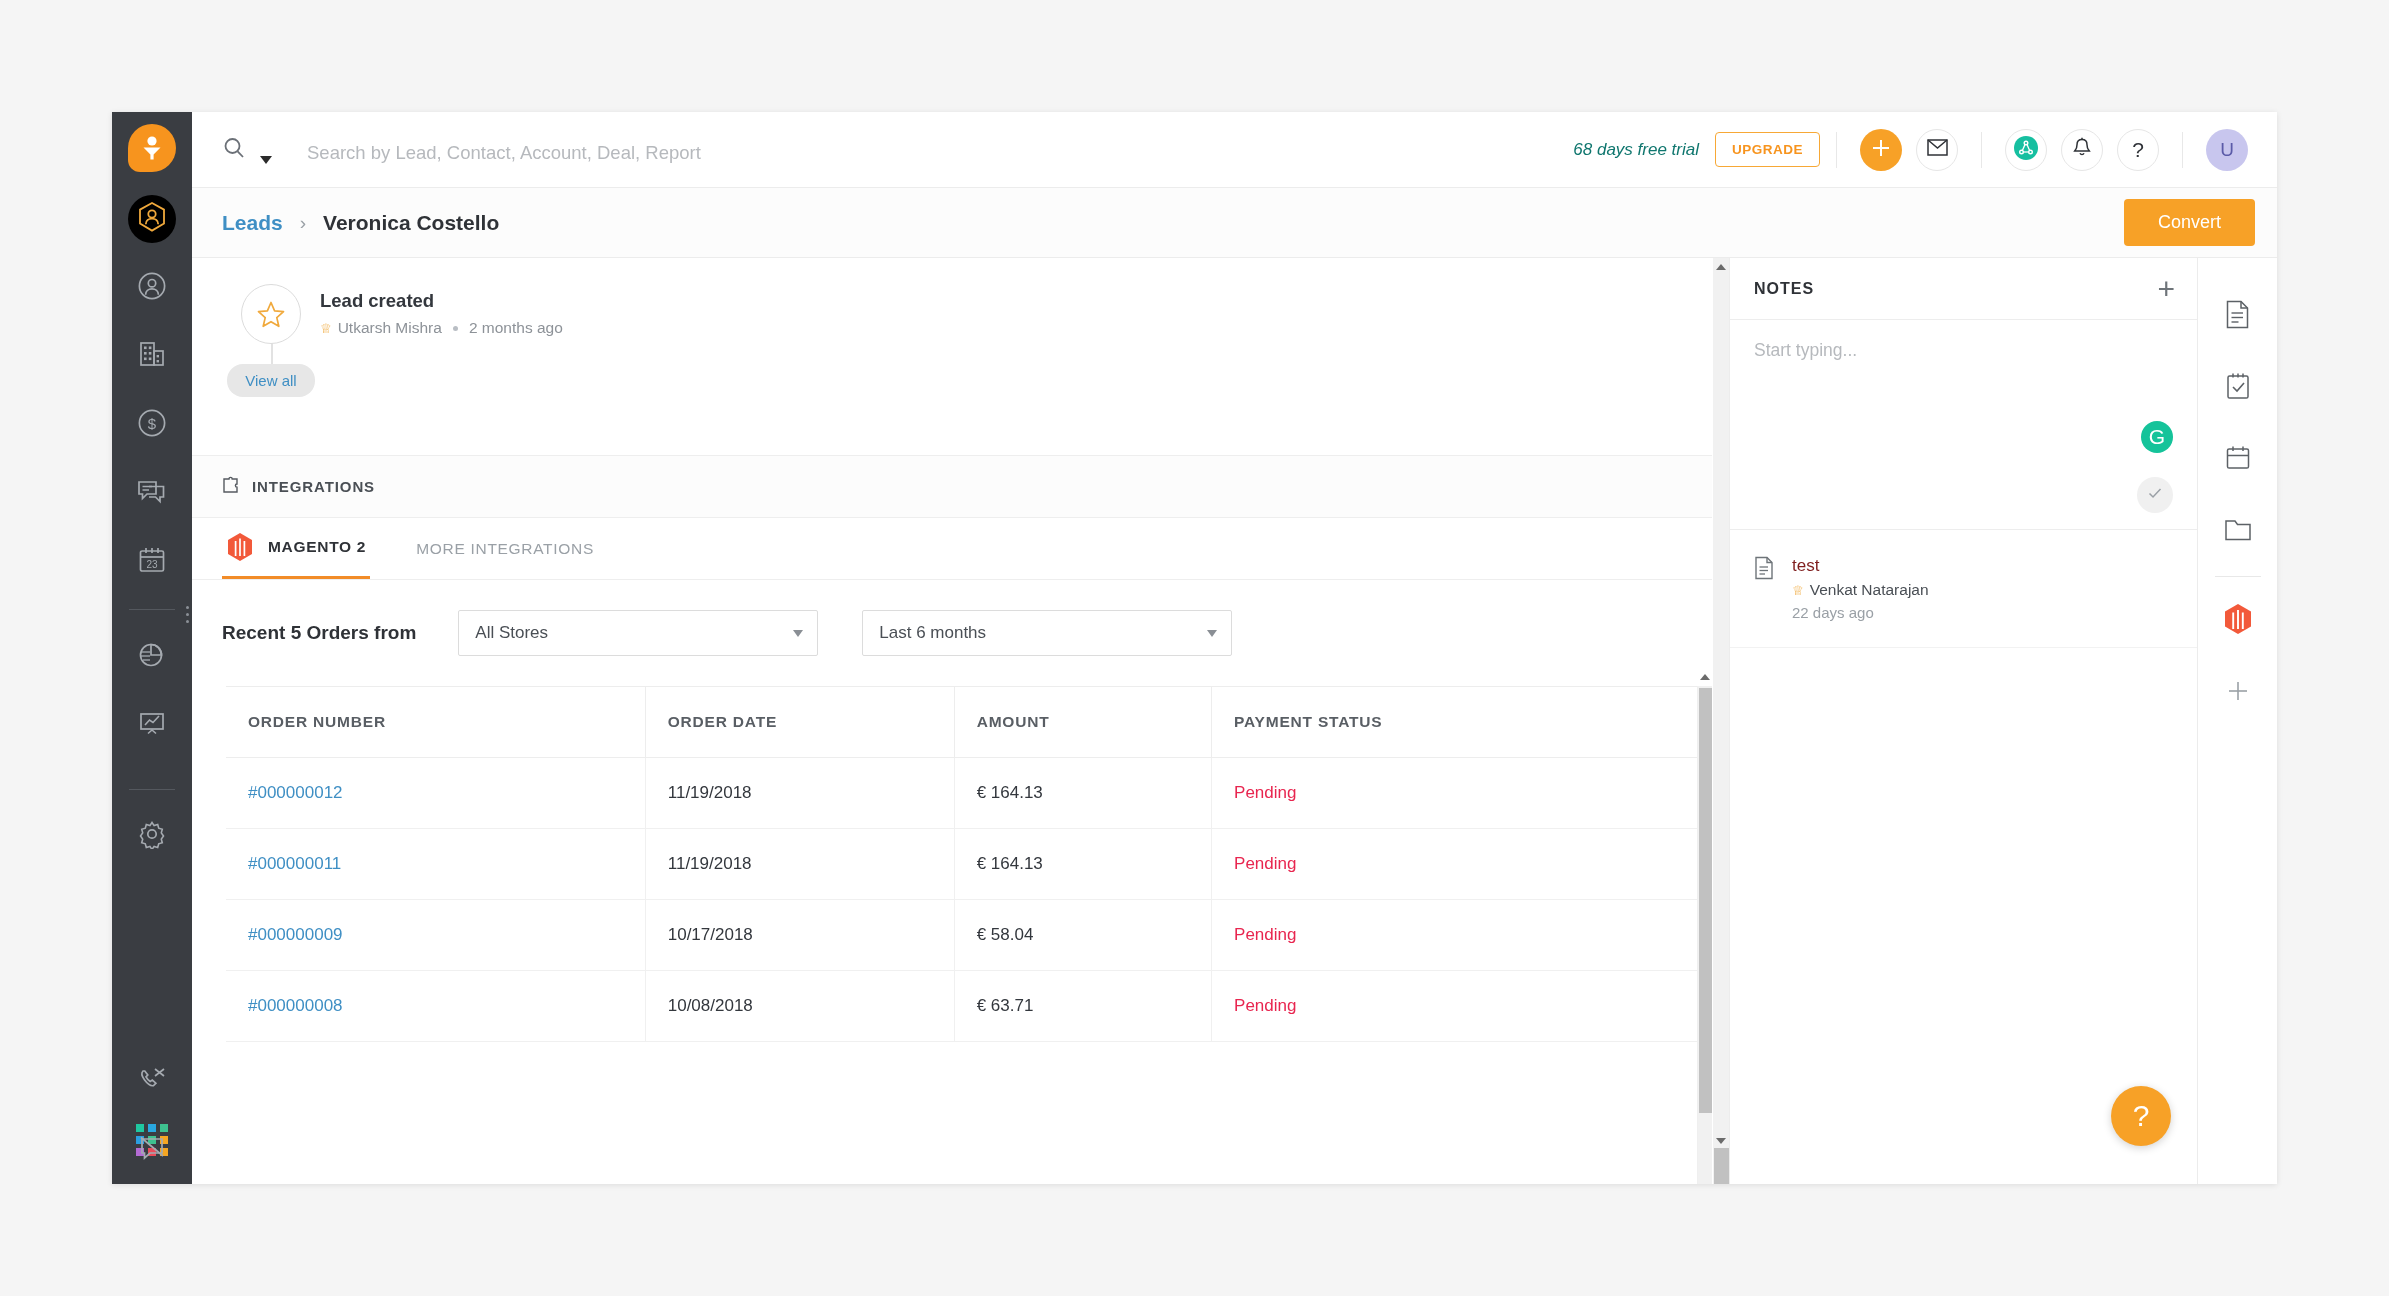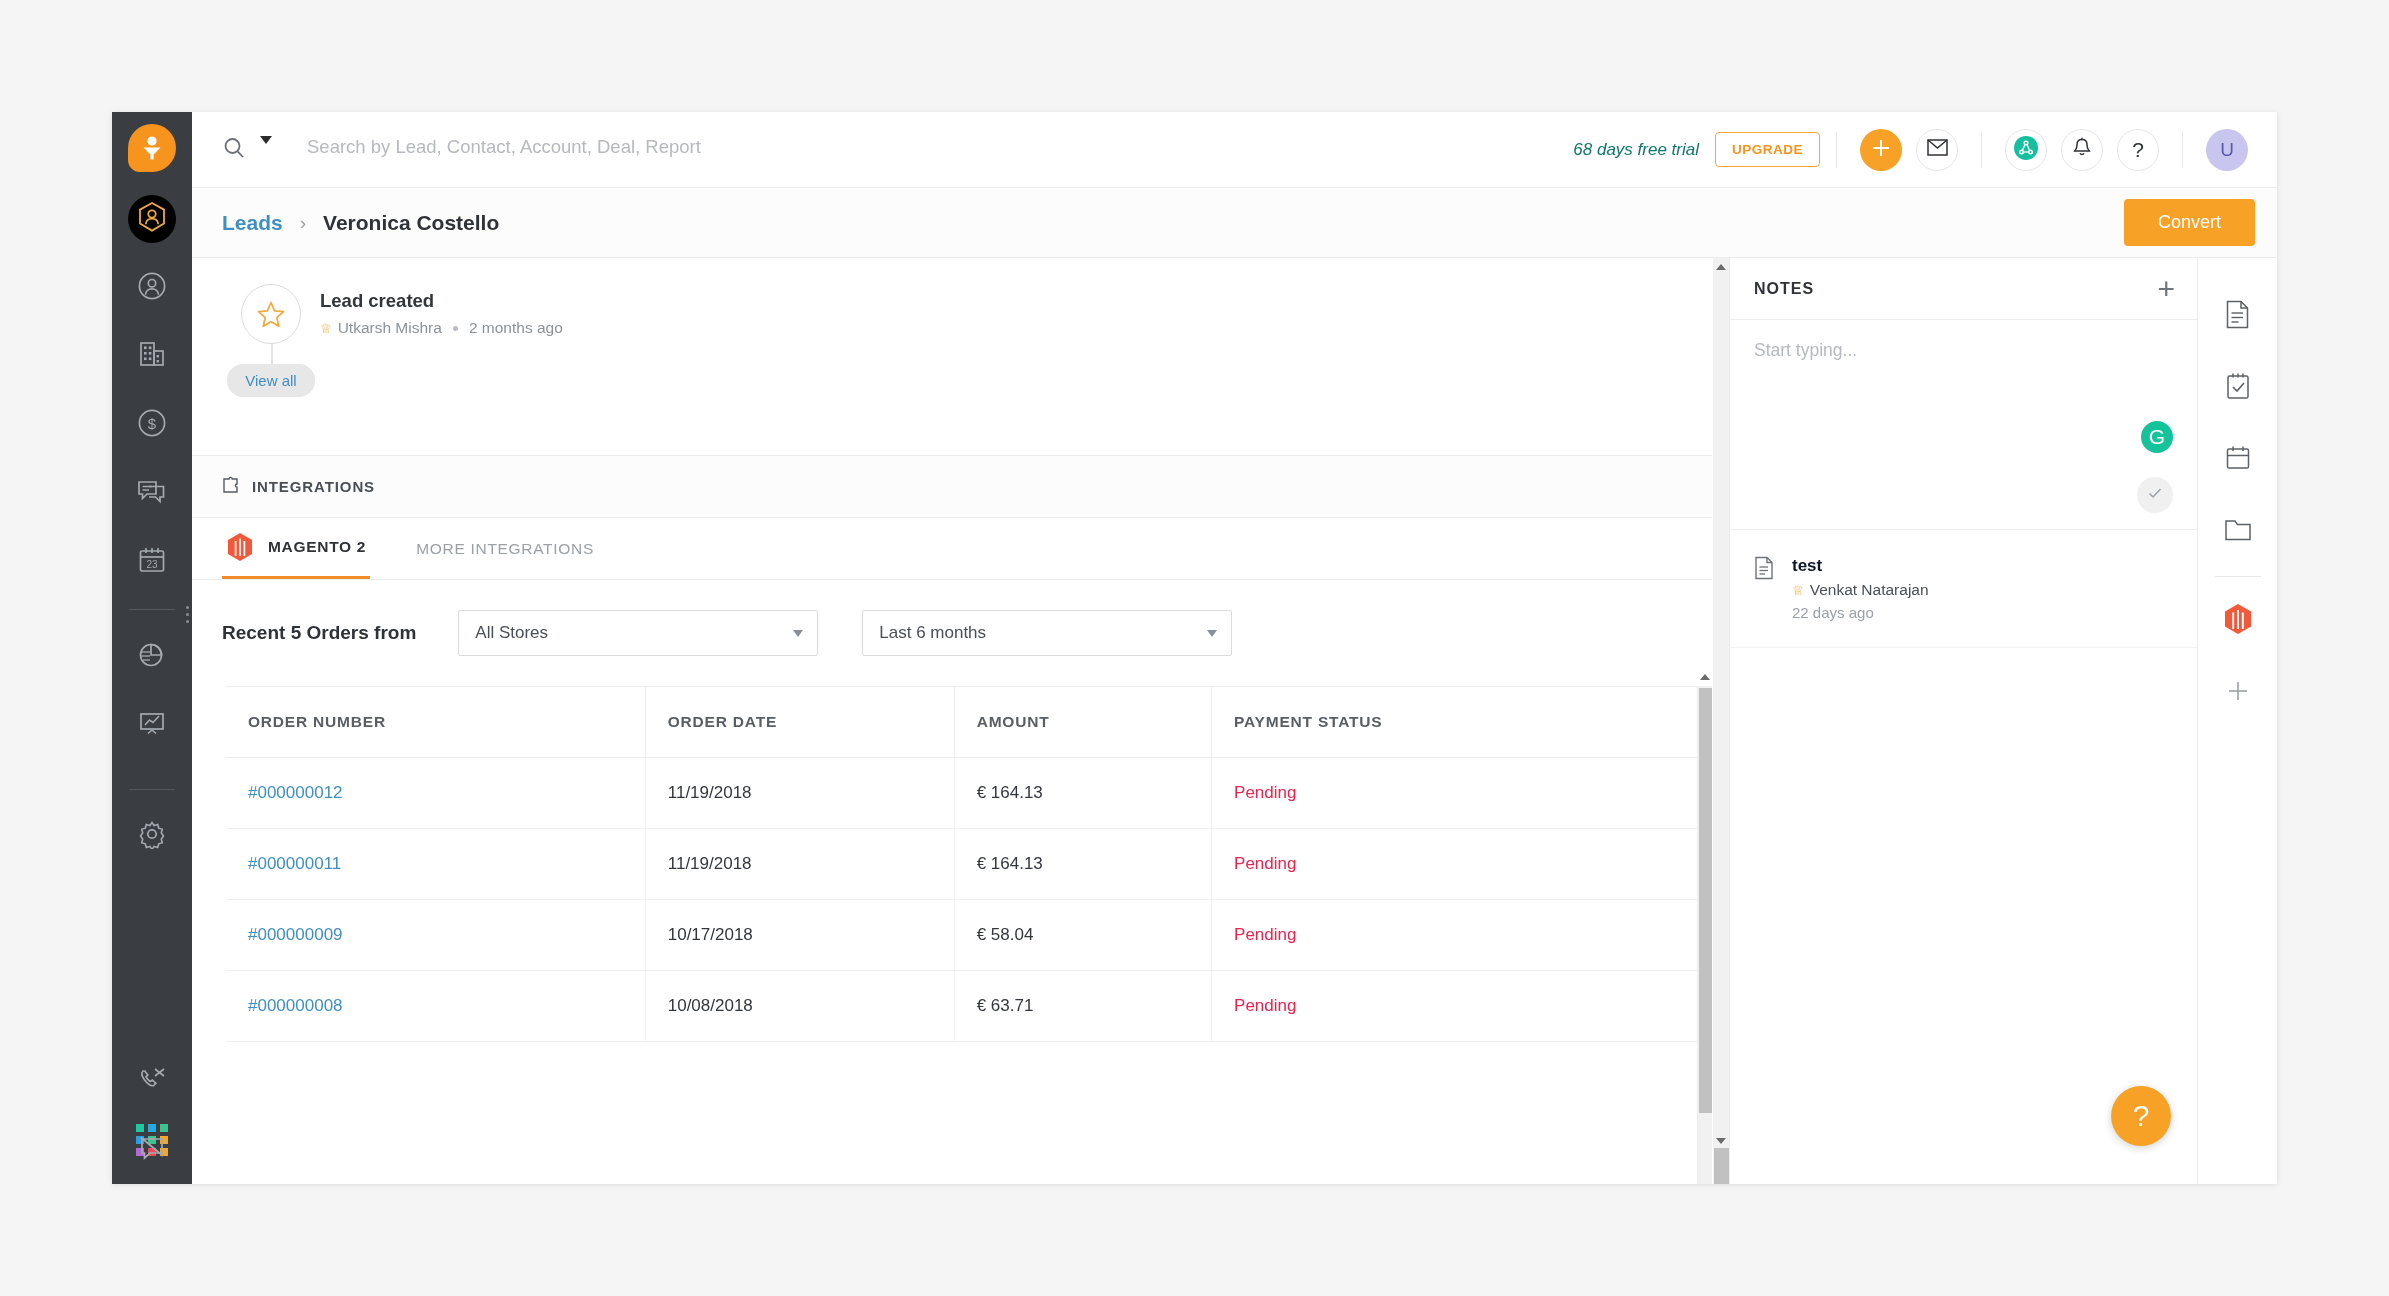--- a/index.html
+++ b/index.html
@@ -68,21 +68,21 @@
   .main-col { flex: 1; display: flex; flex-direction: column; min-width: 0; }
 
   
   .topbar {
     height: 76px; background: #fff;
     display: flex; align-items: center;
     border-bottom: 1px solid #ececec;
     padding: 0 22px 0 30px;
     flex: 0 0 76px;
   }
-  .search-zone { display: flex; align-items: flex-start; flex: 1; }
+  .search-zone { display: flex; align-items: flex-end; flex: 1; }
   .search-caret {
     width: 0; height: 0; border-left: 6px solid transparent;
     border-right: 6px solid transparent; border-top: 8px solid #2b2b2b;
     margin-left: 14px;
   }
   .search-input {
     border: none; outline: none; background: transparent;
     font-size: 18.5px; color: #4a4a4a; margin-left: 35px; width: 620px;
     font-family: "Liberation Sans", sans-serif;
   }
@@ -279,21 +279,21 @@
     display: flex; align-items: center; justify-content: center;
     color: #fff; font-size: 21px; cursor: pointer;
   }
   .note-confirm {
     position: absolute; right: 24px; bottom: 16px;
     width: 36px; height: 36px; border-radius: 50%; background: #f0f0f0;
     display: flex; align-items: center; justify-content: center; cursor: pointer;
   }
   .note-item { display: flex; padding: 26px 24px; border-bottom: 1px solid #f2f2f2; }
   .note-ico { margin-right: 18px; color: #6e7479; flex: 0 0 auto; }
-  .note-title { font-size: 17px; color: #0f172a; font-weight: bold; margin-bottom: 5px; }
+  .note-title { font-size: 17px; color: #7f1d1d; font-weight: normal; margin-bottom: 5px; }
   .note-author { font-size: 15.5px; color: #4a4f55; display: flex; align-items: center; margin-bottom: 5px; }
   .note-time { font-size: 15px; color: #9aa0a6; }
   .help-fab {
     position: absolute; right: 26px; bottom: 38px;
     width: 60px; height: 60px; border-radius: 50%; background: #f7a127;
     color: #fff; font-size: 30px; display: flex; align-items: center;
     justify-content: center; cursor: pointer; box-shadow: 0 2px 8px rgba(0,0,0,.18);
   }
 
   

